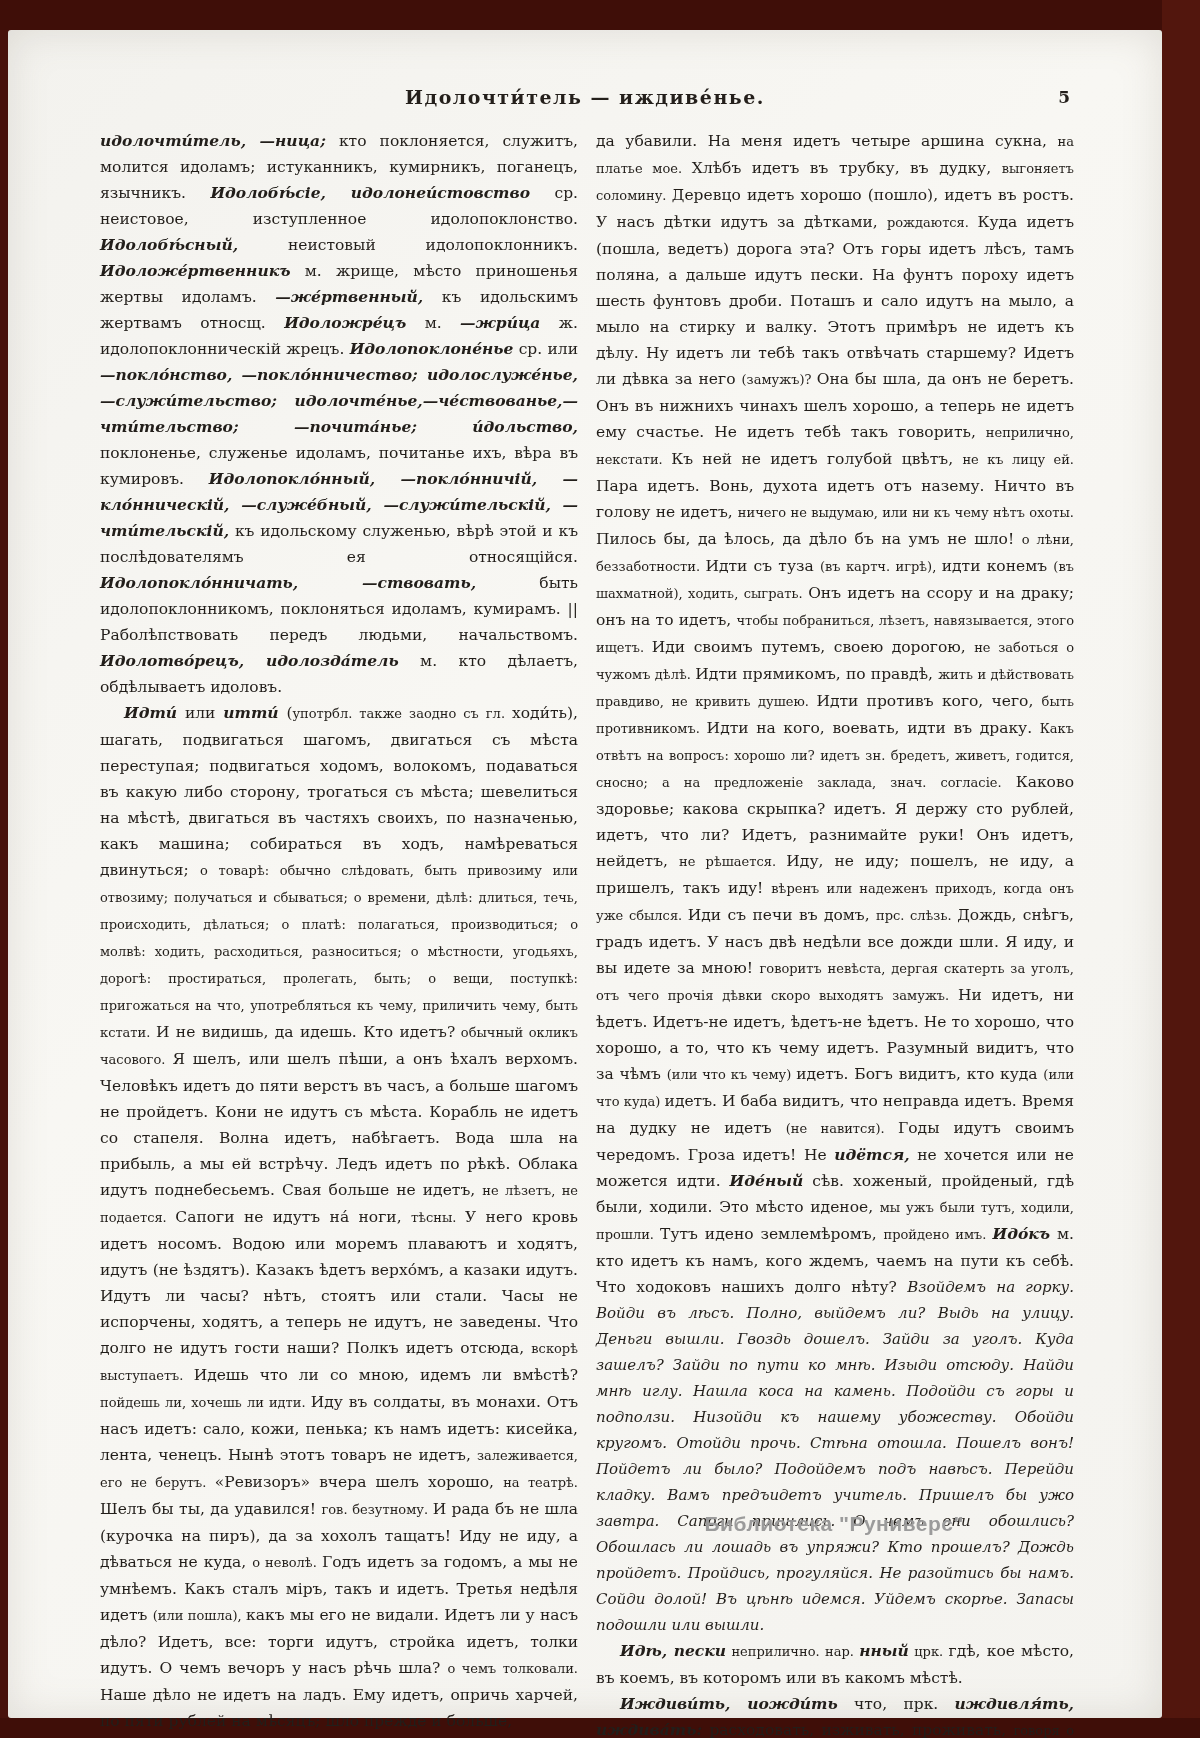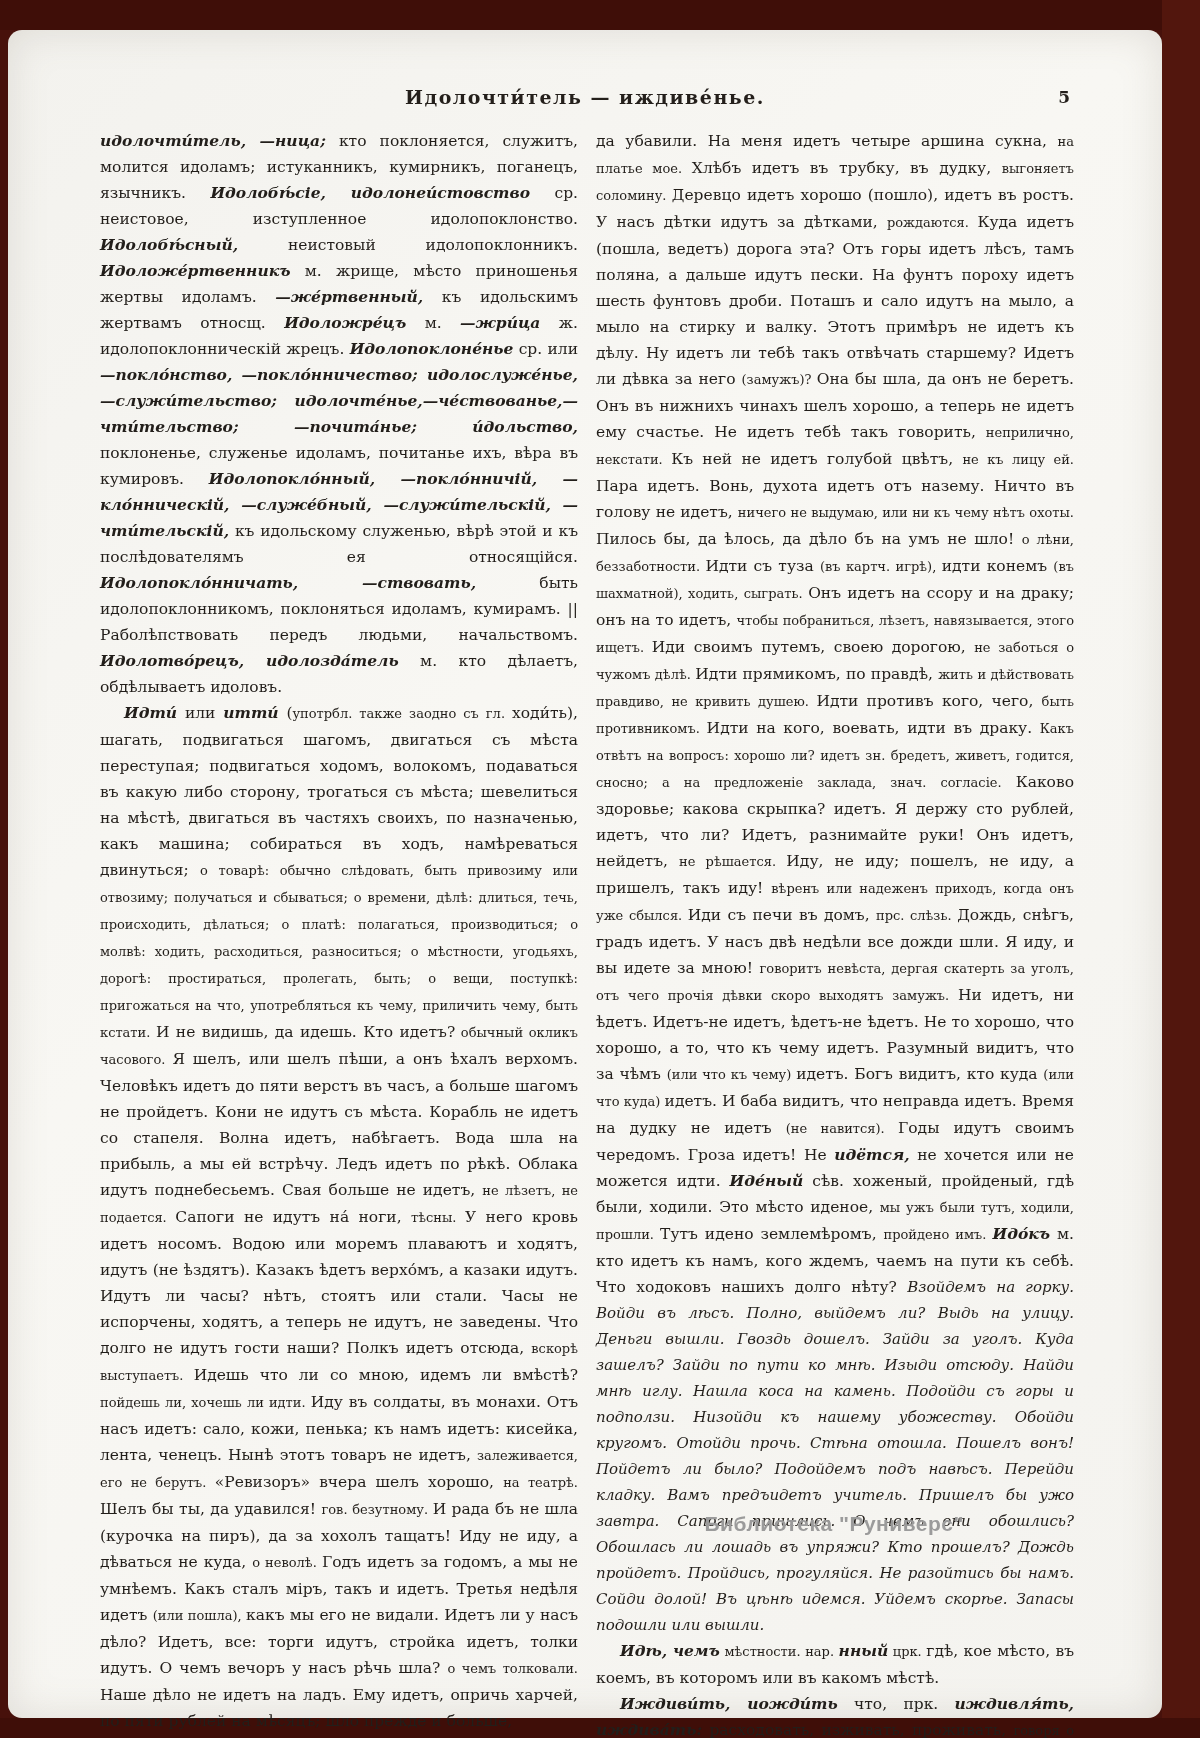--- a/index.html
+++ b/index.html
@@ -9,21 +9,21 @@
     position:relative;
     font-family:"DejaVu Serif", serif;
     overflow:hidden;
   }
   .backdrop-top{position:absolute;left:0;top:0;width:1200px;height:30px;background:#3f0e08;}
   .backdrop-right{position:absolute;right:0;top:0;width:38px;height:1738px;background:#52160d;}
   .backdrop-bottom{position:absolute;left:0;bottom:0;width:1200px;height:20px;background:#3f0e08;}
   .page{
     position:absolute;left:8px;top:30px;right:38px;bottom:20px;
     background:linear-gradient(135deg,#f3f2ee 0%,#f8f7f3 40%,#f4f3ef 100%);
-    border-radius:14px;
+    border-radius:3px;
     box-shadow:inset 0 0 40px rgba(120,110,95,.18);
   }
   .header{
     position:relative;
     margin:56px 90px 0 90px;
     height:26px;
   }
   .running-title{
     display:block;text-align:center;
     font-weight:bold;font-size:19px;letter-spacing:1.5px;color:#241f1b;
@@ -67,18 +67,18 @@
     <span class="running-title">Идолочти́тель — иждиве́нье.</span>
     <span class="page-number">5</span>
   </div>
   <div class="columns">
     <div class="col" id="col-left">
         <p class="par"><span class="seg-h">идолочти́тель, —ница;</span><span class="seg-n"> кто поклоняется, служитъ, молится идоламъ; истуканникъ, кумирникъ, поганецъ, язычникъ. </span><span class="seg-h">Идолобѣ́сіе, идолонеи́стовство</span><span class="seg-n"> ср. неистовое, изступленное идолопоклонство. </span><span class="seg-h">Идолобѣ́сный,</span><span class="seg-n"> неистовый идолопоклонникъ. </span><span class="seg-h">Идоложе́ртвенникъ</span><span class="seg-n"> м. жрище, мѣсто приношенья жертвы идоламъ. </span><span class="seg-h">—же́ртвенный,</span><span class="seg-n"> къ идольскимъ жертвамъ относщ. </span><span class="seg-h">Идоложре́цъ</span><span class="seg-n"> м. </span><span class="seg-h">—жри́ца</span><span class="seg-n"> ж. идолопоклонническій жрецъ. </span><span class="seg-h">Идолопоклоне́нье</span><span class="seg-n"> ср. или </span><span class="seg-h">—покло́нство, —покло́нничество; идолослуже́нье, —служи́тельство; идолочте́нье,—че́ствованье,—чти́тельство; —почита́нье; и́дольство,</span><span class="seg-n"> поклоненье, служенье идоламъ, почитанье ихъ, вѣра въ кумировъ. </span><span class="seg-h">Идолопокло́нный, —покло́нничій, —кло́нническій, —служе́бный, —служи́тельскій, —чти́тельскій,</span><span class="seg-n"> къ идольскому служенью, вѣрѣ этой и къ послѣдователямъ ея относящійся. </span><span class="seg-h">Идолопокло́нничать, —ствовать,</span><span class="seg-n"> быть идолопоклонникомъ, поклоняться идоламъ, кумирамъ. || Раболѣпствовать передъ людьми, начальствомъ. </span><span class="seg-h">Идолотво́рецъ, идолозда́тель</span><span class="seg-n"> м. кто дѣлаетъ, обдѣлываетъ идоловъ.</span></p>
         <p class="par indent"><span class="seg-h">Идти́</span><span class="seg-n"> или </span><span class="seg-h">итти́</span><span class="seg-n"> (</span><span class="seg-s">употрбл. также заодно съ гл. </span><span class="seg-i">ходи́ть</span><span class="seg-n">), шагать, подвигаться шагомъ, двигаться съ мѣста переступая; подвигаться ходомъ, волокомъ, подаваться въ какую либо сторону, трогаться съ мѣста; шевелиться на мѣстѣ, двигаться въ частяхъ своихъ, по назначенью, какъ машина; собираться въ ходъ, намѣреваться двинуться; </span><span class="seg-s">о товарѣ: обычно слѣдовать, быть привозиму или отвозиму; получаться и сбываться; о времени, дѣлѣ: длиться, течь, происходить, дѣлаться; о платѣ: полагаться, производиться; о молвѣ: ходить, расходиться, разноситься; о мѣстности, угодьяхъ, дорогѣ: простираться, пролегать, быть; о вещи, поступкѣ: пригожаться на что, употребляться къ чему, приличить чему, быть кстати. </span><span class="seg-i">И не видишь, да идешь. Кто идетъ?</span><span class="seg-s"> обычный окликъ часового. </span><span class="seg-i">Я шелъ, или шелъ пѣши, а онъ ѣхалъ верхомъ. Человѣкъ идетъ до пяти верстъ въ часъ, а больше шагомъ не пройдетъ. Кони не идутъ съ мѣста. Корабль не идетъ со стапеля. Волна идетъ, набѣгаетъ. Вода шла на прибыль, а мы ей встрѣчу. Ледъ идетъ по рѣкѣ. Облака идутъ поднебесьемъ. Свая больше не идетъ, </span><span class="seg-s">не лѣзетъ, не подается. </span><span class="seg-i">Сапоги не идутъ на́ ноги, </span><span class="seg-s">тѣсны. </span><span class="seg-i">У него кровь идетъ носомъ. Водою или моремъ плаваютъ и ходятъ, идутъ (не ѣздятъ). Казакъ ѣдетъ верхо́мъ, а казаки идутъ. Идутъ ли часы? нѣтъ, стоятъ или стали. Часы не испорчены, ходятъ, а теперь не идутъ, не заведены. Что долго не идутъ гости наши? Полкъ идетъ отсюда, </span><span class="seg-s">вскорѣ выступаетъ. </span><span class="seg-i">Идешь что ли со мною, идемъ ли вмѣстѣ? </span><span class="seg-s">пойдешь ли, хочешь ли идти. </span><span class="seg-i">Иду въ солдаты, въ монахи. Отъ насъ идетъ: сало, кожи, пенька; къ намъ идетъ: кисейка, лента, ченецъ. Нынѣ этотъ товаръ не идетъ, </span><span class="seg-s">залеживается, его не берутъ. </span><span class="seg-i">«Ревизоръ» вчера шелъ хорошо, </span><span class="seg-s">на театрѣ. </span><span class="seg-i">Шелъ бы ты, да удавился! </span><span class="seg-s">гов. безутному. </span><span class="seg-i">И рада бъ не шла (курочка на пиръ), да за хохолъ тащатъ! Иду не иду, а дѣваться не куда, </span><span class="seg-s">о неволѣ. </span><span class="seg-i">Годъ идетъ за годомъ, а мы не умнѣемъ. Какъ сталъ міръ, такъ и идетъ. Третья недѣля идетъ </span><span class="seg-s">(или пошла), </span><span class="seg-i">какъ мы его не видали. Идетъ ли у насъ дѣло? Идетъ, все: торги идутъ, стройка идетъ, толки идутъ. О чемъ вечоръ у насъ рѣчь шла? </span><span class="seg-s">о чемъ толковали. </span><span class="seg-i">Наше дѣло не идетъ на ладъ. Ему идетъ, опричь харчей, по пяти рублей на мѣсяцъ; шло прежде и больше,</span></p>
       </div>
     <div class="col" id="col-right">
         <p class="par"><span class="seg-i">да убавили. На меня идетъ четыре аршина сукна, </span><span class="seg-s">на платье мое. </span><span class="seg-i">Хлѣбъ идетъ въ трубку, въ дудку, </span><span class="seg-s">выгоняетъ соломину. </span><span class="seg-i">Деревцо идетъ хорошо (пошло), идетъ въ ростъ. У насъ дѣтки идутъ за дѣтками, </span><span class="seg-s">рождаются. </span><span class="seg-i">Куда идетъ (пошла, ведетъ) дорога эта? Отъ горы идетъ лѣсъ, тамъ поляна, а дальше идутъ пески. На фунтъ пороху идетъ шесть фунтовъ дроби. Поташъ и сало идутъ на мыло, а мыло на стирку и валку. Этотъ примѣръ не идетъ къ дѣлу. Ну идетъ ли тебѣ такъ отвѣчать старшему? Идетъ ли дѣвка за него </span><span class="seg-s">(замужъ)? </span><span class="seg-i">Она бы шла, да онъ не беретъ. Онъ въ нижнихъ чинахъ шелъ хорошо, а теперь не идетъ ему счастье. Не идетъ тебѣ такъ говорить, </span><span class="seg-s">неприлично, некстати. </span><span class="seg-i">Къ ней не идетъ голубой цвѣтъ, </span><span class="seg-s">не къ лицу ей. </span><span class="seg-i">Пара идетъ. Вонь, духота идетъ отъ назему. Ничто въ голову не идетъ, </span><span class="seg-s">ничего не выдумаю, или ни къ чему нѣтъ охоты. </span><span class="seg-i">Пилось бы, да ѣлось, да дѣло бъ на умъ не шло! </span><span class="seg-s">о лѣни, беззаботности. </span><span class="seg-i">Идти съ туза </span><span class="seg-s">(въ картч. игрѣ), </span><span class="seg-i">идти конемъ </span><span class="seg-s">(въ шахматной), ходить, сыграть. </span><span class="seg-i">Онъ идетъ на ссору и на драку; онъ на то идетъ, </span><span class="seg-s">чтобы побраниться, лѣзетъ, навязывается, этого ищетъ. </span><span class="seg-i">Иди своимъ путемъ, своею дорогою, </span><span class="seg-s">не заботься о чужомъ дѣлѣ. </span><span class="seg-i">Идти прямикомъ, по правдѣ, </span><span class="seg-s">жить и дѣйствовать правдиво, не кривить душею. </span><span class="seg-i">Идти противъ кого, чего, </span><span class="seg-s">быть противникомъ. </span><span class="seg-i">Идти на кого, воевать, идти въ драку. </span><span class="seg-s">Какъ отвѣтъ на вопросъ: хорошо ли? идетъ зн. бредетъ, живетъ, годится, сносно; а на предложеніе заклада, знач. согласіе. </span><span class="seg-i">Каково здоровье; какова скрыпка? идетъ. Я держу сто рублей, идетъ, что ли? Идетъ, разнимайте руки! Онъ идетъ, нейдетъ, </span><span class="seg-s">не рѣшается. </span><span class="seg-i">Иду, не иду; пошелъ, не иду, а пришелъ, такъ иду! </span><span class="seg-s">вѣренъ или надеженъ приходъ, когда онъ уже сбылся. </span><span class="seg-i">Иди съ печи въ домъ, </span><span class="seg-s">прс. слѣзь. </span><span class="seg-i">Дождь, снѣгъ, градъ идетъ. У насъ двѣ недѣли все дожди шли. Я иду, и вы идете за мною! </span><span class="seg-s">говоритъ невѣста, дергая скатерть за уголъ, отъ чего прочія дѣвки скоро выходятъ замужъ. </span><span class="seg-i">Ни идетъ, ни ѣдетъ. Идетъ-не идетъ, ѣдетъ-не ѣдетъ. Не то хорошо, что хорошо, а то, что къ чему идетъ. Разумный видитъ, что за чѣмъ </span><span class="seg-s">(или что къ чему) </span><span class="seg-i">идетъ. Богъ видитъ, кто куда </span><span class="seg-s">(или что куда) </span><span class="seg-i">идетъ. И баба видитъ, что неправда идетъ. Время на дудку не идетъ </span><span class="seg-s">(не навится). </span><span class="seg-i">Годы идутъ своимъ чередомъ. Гроза идетъ! Не </span><span class="seg-h">идётся,</span><span class="seg-n"> не хочется или не можется идти. </span><span class="seg-h">Иде́ный</span><span class="seg-n"> сѣв. хоженый, пройденый, гдѣ были, ходили. </span><span class="seg-i">Это мѣсто иденое, </span><span class="seg-s">мы ужъ были тутъ, ходили, прошли. </span><span class="seg-i">Тутъ идено землемѣромъ, </span><span class="seg-s">пройдено имъ. </span><span class="seg-h">Идо́къ</span><span class="seg-n"> м. кто идетъ къ намъ, кого ждемъ, чаемъ на пути къ себѣ. </span><span class="seg-i">Что ходоковъ нашихъ долго нѣту? </span><span class="seg-si">Взойдемъ на горку. Войди въ лѣсъ. Полно, выйдемъ ли? Выдь на улицу. Деньги вышли. Гвоздь дошелъ. Зайди за уголъ. Куда зашелъ? Зайди по пути ко мнѣ. Изыди отсюду. Найди мнѣ иглу. Нашла коса на камень. Подойди съ горы и подползи. Низойди къ нашему убожеству. Обойди кругомъ. Отойди прочь. Стѣна отошла. Пошелъ вонъ! Пойдетъ ли было? Подойдемъ подъ навѣсъ. Перейди кладку. Вамъ предъидетъ учитель. Пришелъ бы ужо завтра. Сапоги пришлись. О чемъ они обошлись? Обошлась ли лошадь въ упряжи? Кто прошелъ? Дождь пройдетъ. Пройдись, прогуляйся. Не разойтись бы намъ. Сойди долой! Въ цѣнѣ идемся. Уйдемъ скорѣе. Запасы подошли или вышли.</span></p>
-        <p class="par indent"><span class="seg-h">Идѣ, чемъ</span><span class="seg-s"> мѣстности. нар. </span><span class="seg-h">нный</span><span class="seg-s"> црк. </span><span class="seg-n">гдѣ, кое мѣсто, въ коемъ, въ которомъ или въ какомъ мѣстѣ.</span></p>
+        <p class="par indent"><span class="seg-h">Идѣ, пески</span><span class="seg-s"> неприлично. нар. </span><span class="seg-h">нный</span><span class="seg-s"> црк. </span><span class="seg-n">гдѣ, кое мѣсто, въ коемъ, въ которомъ или въ какомъ мѣстѣ.</span></p>
         <p class="par indent"><span class="seg-h">Иждиви́ть, иожди́ть</span><span class="seg-n"> что, прк. </span><span class="seg-h">иждивля́ть, иждива́ть:</span><span class="seg-n"> расходовать, изживать, проживать, </span><span class="seg-s">говоря о времени и объ имуществѣ. </span><span class="seg-h">Иждиве́нье</span><span class="seg-n"> ср. издержка, содержаніе, расходъ, сумма на что либо извѣстное назначенная, на какой или на чей</span></p>
       </div>
   </div>
   <div class="watermark">Библиотека "Руниверс"</div>
 </div>
 
 </body></html>

